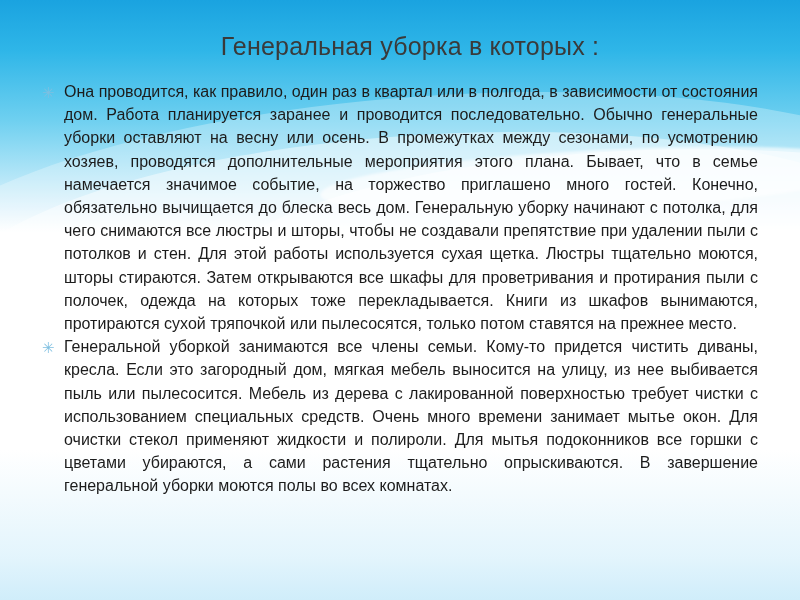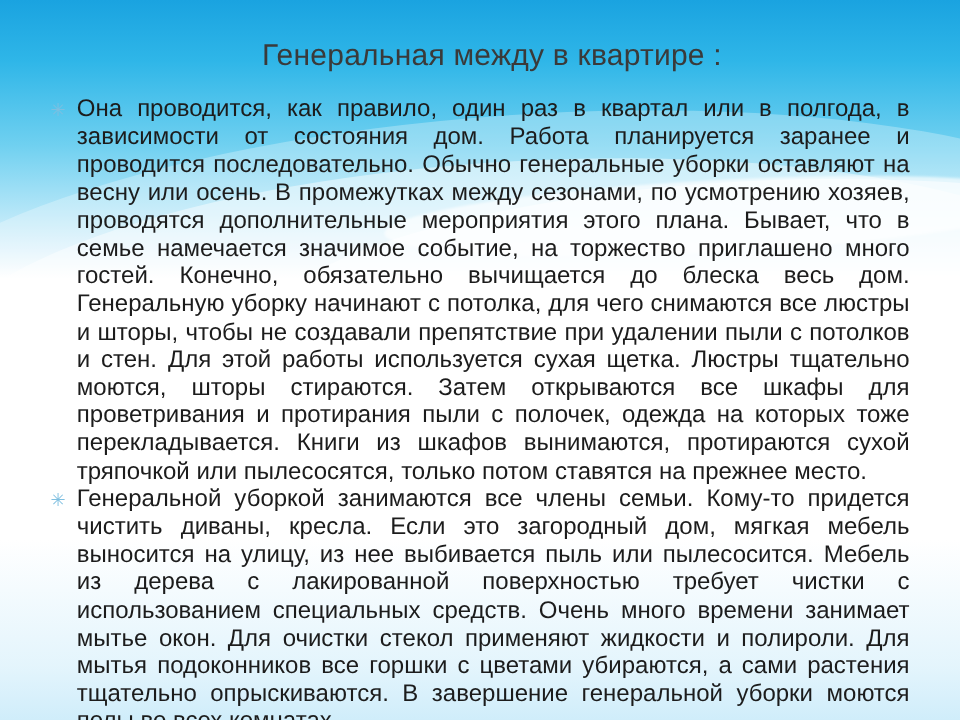--- a/index.html
+++ b/index.html
@@ -105,21 +105,21 @@
     width: 22px;
     min-width: 22px;
     color: #7fbfe0;
     font-size: 15px;
     line-height: 23px;
     padding-top: 1px;
     text-align: left;
   }
   .bullet-text {
     flex: 1;
-    font-size: 20px;
+    font-size: 16px;
     line-height: 23.2px;
     color: #1c1c1c;
     text-align: justify;
     text-justify: inter-word;
   }
   .para-2 {
     margin-top: 0px;
   }
 </style>
 </head>
@@ -128,21 +128,21 @@
 <div class="slide">
 
   <div class="bg-wave">
     <div class="curve1"></div>
     <div class="curve2"></div>
     <div class="curve3"></div>
     <div class="streak"></div>
   </div>
   <div class="bg-bottom"></div>
 
-  <div class="title">Генеральная между в квартире :</div>
+  <div class="title">Генеральная уборка в которых :</div>
 
   <div class="content">
 
     <div class="bullet-row">
       <div class="bullet-mark">✳</div>
       <div class="bullet-text">Она проводится, как правило, один раз в квартал или в полгода, в зависимости от состояния дом. Работа планируется заранее и проводится последовательно. Обычно генеральные уборки оставляют на весну или осень. В промежутках между сезонами, по усмотрению хозяев, проводятся дополнительные мероприятия этого плана. Бывает, что в семье намечается значимое событие, на торжество приглашено много гостей. Конечно, обязательно вычищается до блеска весь дом. Генеральную уборку начинают с потолка, для чего снимаются все люстры и шторы, чтобы не создавали препятствие при удалении пыли с потолков и стен. Для этой работы используется сухая щетка. Люстры тщательно моются, шторы стираются. Затем открываются все шкафы для проветривания и протирания пыли с полочек, одежда на которых тоже перекладывается. Книги из шкафов вынимаются, протираются сухой тряпочкой или пылесосятся, только потом ставятся на прежнее место.</div>
     </div>
 
     <div class="bullet-row para-2">
       <div class="bullet-mark">✳</div>

